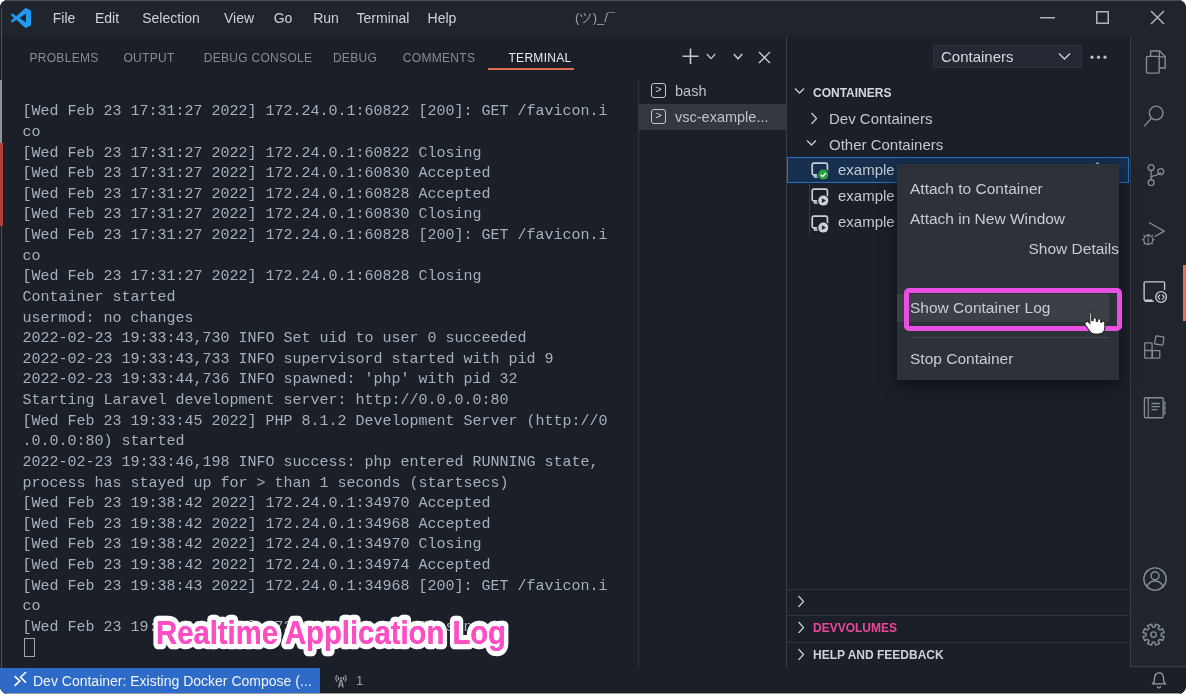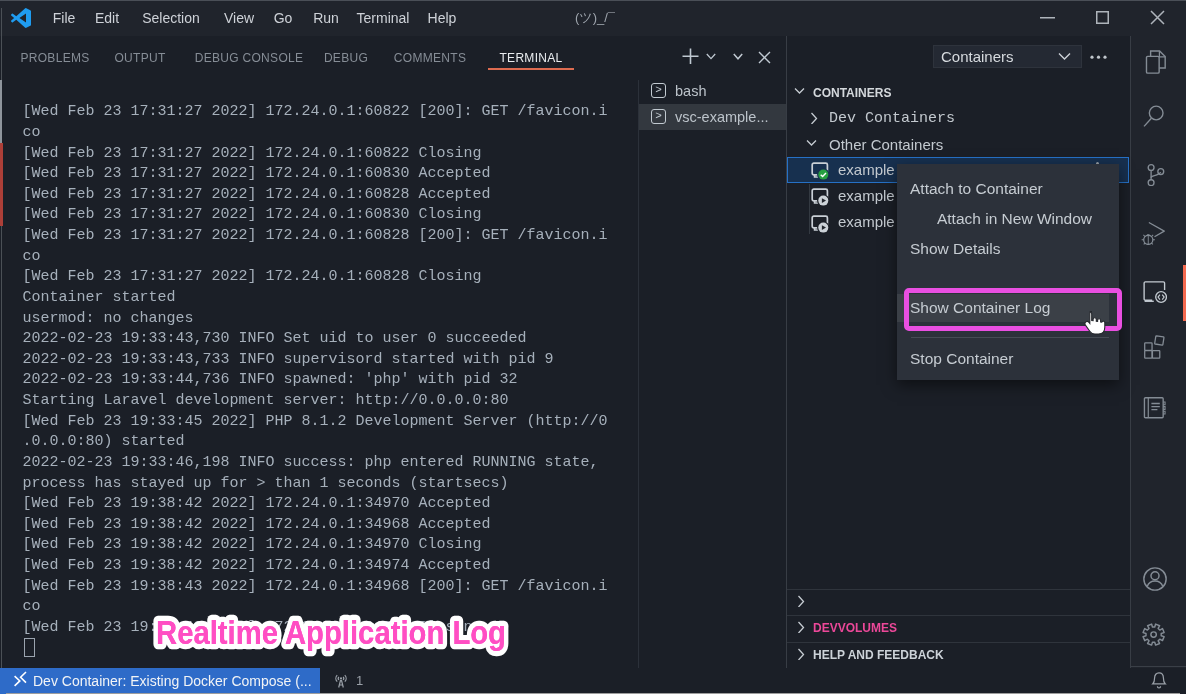--- a/index.html
+++ b/index.html
@@ -1,25 +1,25 @@
 <!DOCTYPE html>
 <html><head>
 <meta charset="utf-8">
 <style>
   * { margin:0; padding:0; box-sizing:border-box; }
   body { width:1186px; height:694px; background:#fff; font-family:"Liberation Sans", sans-serif; overflow:hidden; }
-  .win { position:absolute; left:0; top:0; width:1186px; height:694px; background:#1b1f27; border-radius:0; overflow:hidden; }
+  .win { position:absolute; left:0; top:0; width:1186px; height:694px; background:#1b1f27; border-radius:8px; overflow:hidden; }
   .abs { position:absolute; }
   
   .titlebar { position:absolute; left:0; top:0; width:1186px; height:36px; background:#20242c; border-top:1px solid #4a4f57; }
   .menuitem { position:absolute; top:0; height:36px; line-height:36px; color:#ced2d8; font-size:14px; transform:translateX(-50%); }
   .wintitle { position:absolute; top:0; height:36px; line-height:36px; color:#9fa6ae; font-size:13px; left:575px; }
   
   .paneltabs { position:absolute; left:0; top:36px; width:786px; height:44px; background:#1b1f27; }
-  .ptab { position:absolute; top:36px; height:44px; line-height:44px; font-size:12px; color:#868d96; letter-spacing:0.3px; transform:translateX(-50%); }
+  .ptab { position:absolute; top:36px; height:44px; line-height:44px; font-size:12px; color:#868d96; letter-spacing:0.3px; transform:translateX(-50%);margin-left:9px; }
   .ptab.active { color:#e9ecef; }
   .ptab-underline { position:absolute; left:488px; top:68px; width:86px; height:2px; background:#dd6b50; }
   
   .term { position:absolute; left:22.5px; top:102.3px; width:600px; font-family:"Liberation Mono", monospace; font-size:15px; line-height:20.63px; color:#a6b0bb; white-space:pre; }
   .cursor { position:absolute; left:24px; top:638px; width:11px; height:19px; border:1.5px solid #9ba4af; }
   
   .lstrip-red { position:absolute; left:0; top:143px; width:3px; height:83px; background:#ad3f38; }
   .lstrip-gray { position:absolute; left:0; top:80px; width:2px; height:63px; background:#8f959c; }
   
   .ttabsep { position:absolute; left:638px; top:80px; width:1px; height:588px; background:#2c313a; }
@@ -149,21 +149,21 @@
       <circle cx="8.5" cy="2.2" r="1.6" fill="#c0c6cc"></circle>
       <circle cx="15" cy="2.2" r="1.6" fill="#c0c6cc"></circle>
     </svg>
 
   <div class="trow" style="left:786px;top:80px;font-weight:bold;font-size:12px;color:#d4d8dc;">
       <span style="position:absolute;left:27px">CONTAINERS</span>
     </div>
   <svg class="abs" style="left:794px;top:87px" width="11" height="8">
       <path d="M1 1.5 L5.5 6 L10 1.5" stroke="#c6ccd2" stroke-width="1.3" fill="none"></path>
     </svg>
-  <div class="trow" style="left:786px;top:106px;font-family:Liberation Mono, monospace;">
+  <div class="trow" style="left:786px;top:106px;">
       <span style="position:absolute;left:43px">Dev Containers</span>
     </div>
   <svg class="abs" style="left:810px;top:112px" width="8" height="12">
       <path d="M1.5 1 L6.5 6.5 L1.5 12" stroke="#c6ccd2" stroke-width="1.3" fill="none"></path>
     </svg>
   <div class="trow" style="left:786px;top:132px;">
       <span style="position:absolute;left:43px">Other Containers</span>
     </div>
   <svg class="abs" style="left:806px;top:139px" width="11" height="8">
       <path d="M1 1.5 L5.5 6 L10 1.5" stroke="#c6ccd2" stroke-width="1.3" fill="none"></path>
@@ -303,22 +303,22 @@
       <path d="M8.6 8 L6.7 15.5 M9.4 8 L11.3 15.5 M7.3 13 H10.7"></path>
     </svg>
   <div class="abs" style="left:356px;top:668px;height:26px;line-height:26px;font-size:13px;color:#9aa0a8;">1</div>
   <svg class="abs" style="left:1150px;top:671px" width="18" height="19" viewBox="0 0 16 16" fill="none" stroke="#9aa0a8" stroke-width="1.1">
       <path d="M8 1.2 C5.6 1.2 4.1 3.1 4.1 5.6 C4.1 8.9 3.1 10.4 2.4 11.1 H13.6 C12.9 10.4 11.9 8.9 11.9 5.6 C11.9 3.1 10.4 1.2 8 1.2 Z"></path>
       <path d="M6.6 13 C6.6 14.1 7.1 14.6 8 14.6 C8.9 14.6 9.4 14.1 9.4 13"></path>
     </svg>
 
   <div class="ctxmenu"></div>
   <div class="citem" style="left:897px;top:174px;">Attach to Container</div>
-  <div class="citem" style="left:897px;top:204px;text-align:center;">Attach in New Window</div>
-  <div class="citem" style="left:897px;top:234px;">Show Details</div>
+  <div class="citem" style="left:897px;top:204px;">Attach in New Window</div>
+  <div class="citem" style="left:897px;top:234px;text-align:right;">Show Details</div>
   <div class="citem hov" style="left:897px;top:294px;width:212px;height:28px;line-height:28px;">Show Container Log</div>
   <div class="abs" style="left:911px;top:337px;width:198px;height:1px;background:#464c54;"></div>
   <div class="citem" style="left:897px;top:344px;">Stop Container</div>
   <div class="annobox"></div>
 
   <svg class="abs" style="left:1082px;top:310px" width="25" height="26" viewBox="0 0 25 26">
       <path d="M7.5 1.5 c1.3 0 2.2 0.9 2.2 2.2 v6.8 l1.4 0.2 v-1.3 c0-0.9 0.7-1.6 1.6-1.6 0.9 0 1.6 0.7 1.6 1.6 v1.8 l1.3 0.2 v-1.1 c0-0.9 0.7-1.5 1.5-1.5 0.8 0 1.5 0.6 1.5 1.5 v1.7 l1.2 0.2 c0.2-0.7 0.8-1.1 1.5-1.1 0.9 0 1.5 0.7 1.5 1.6 v4.4 c0 4-2 7-6.2 7 h-3.6 c-2.2 0-3.8-0.8-5-2.6 l-4.6-6.4 c-0.8-1.1-0.6-2.5 0.5-3.2 1-0.7 2.3-0.5 3.1 0.5 l0.8 1 V3.7 c0-1.3 0.9-2.2 2.2-2.2 z" fill="#ffffff" stroke="#26292e" stroke-width="1.1"></path>
     </svg>
 
   <svg class="overlaytext" width="380" height="60">

